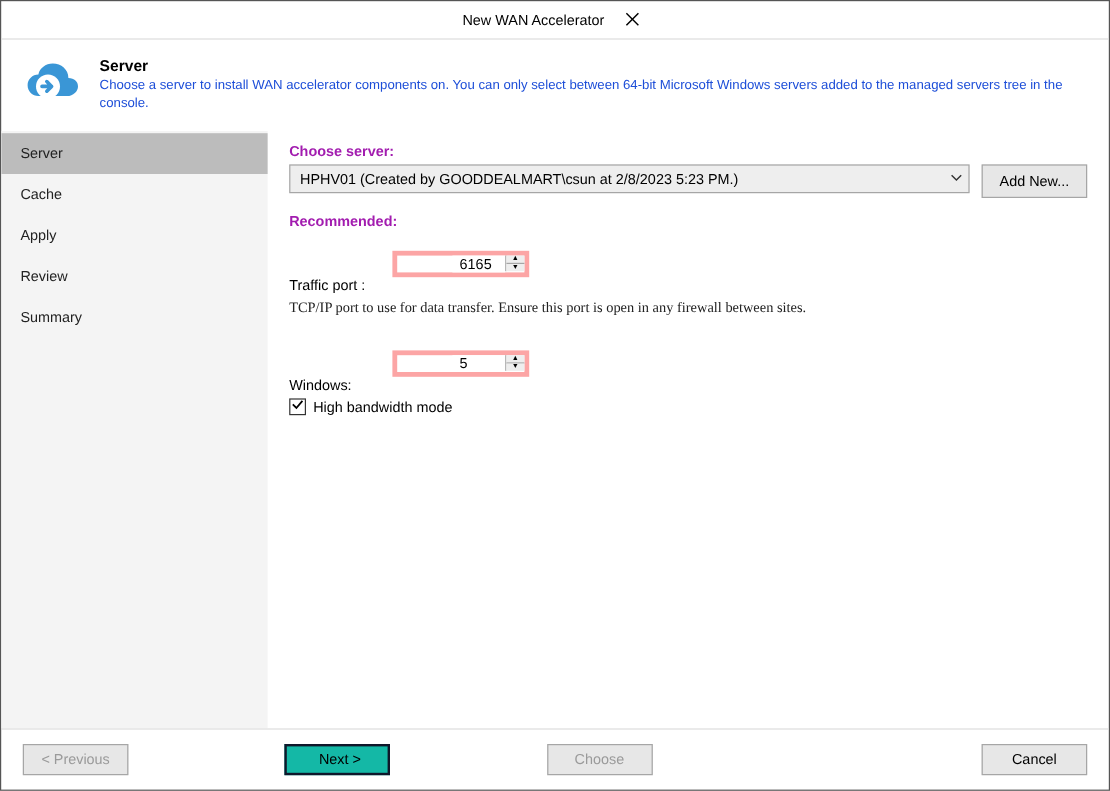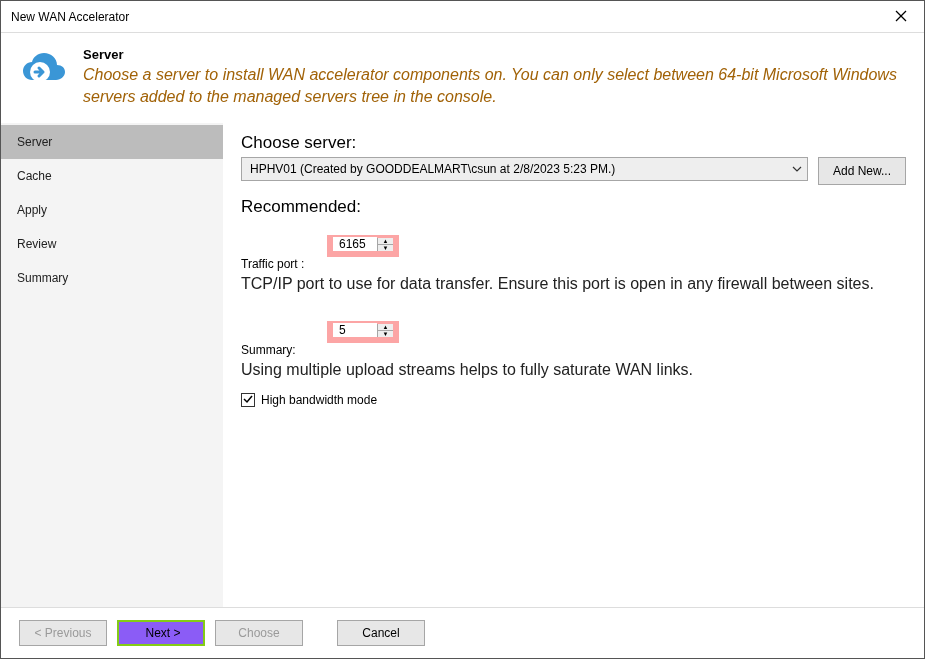--- a/index.html
+++ b/index.html
@@ -10,41 +10,41 @@
       width: 925px;
       height: 659px;
       border: 1px solid #555;
       display: flex;
       flex-direction: column;
       overflow: hidden;
     }
     .titlebar {
       display: flex;
       align-items: center;
-      justify-content: space-between;
+      justify-content: center;
       height: 32px;
       padding: 0 0 0 10px;
       border-bottom: 1px solid #ddd;
     }
     .titlebar-title { font-size: 12px; color: #000; }
     .titlebar-close {
       width: 46px; height: 30px; display: flex; align-items: center; justify-content: center;
       font-size: 14px; cursor: pointer;
     }
     .header {
       display: flex;
       align-items: flex-start;
       padding: 14px 18px 14px 18px;
       gap: 14px;
     }
     .header-icon {
       width: 50px; height: 46px; flex-shrink: 0;
     }
     .header-text-title { font-weight: 600; font-size: 13px; color: #000; margin-bottom: 2px; }
-    .header-text-desc { font-size: 16px; color: #a16207; line-height: 1.4; font-style: italic; }
+    .header-text-desc { font-size: 11px; color: #1d4ed8; line-height: 1.4; }
     .main {
       display: flex;
       flex: 1;
       overflow: hidden;
     }
     .sidebar {
       width: 222px;
       background: #f4f4f4;
       display: flex;
       flex-direction: column;
@@ -56,21 +56,21 @@
       color: #222;
       cursor: pointer;
     }
     .sidebar-item.active { background: #bcbcbc; }
     .content {
       flex: 1;
       padding: 10px 18px 10px 18px;
       display: flex;
       flex-direction: column;
     }
-    .field-label { font-size: 17px; color: #000000; margin-bottom: 4px; }
+    .field-label { font-size: 12px; color: #a21caf; margin-bottom: 4px; font-weight: bold; }
     .server-row { display: flex; gap: 10px; margin-bottom: 12px; }
     .dropdown {
       flex: 1;
       display: flex;
       align-items: center;
       justify-content: space-between;
       border: 1px solid #a6a6a6;
       background: #eee;
       height: 24px;
       padding: 0 5px 0 8px;
@@ -83,57 +83,57 @@
       background: #e7e7e7;
       padding: 0 14px;
       font-size: 12px;
       cursor: pointer;
       display: inline-flex;
       align-items: center;
       justify-content: center;
       min-width: 88px;
     }
     .btn.disabled { color: #9a9a9a; cursor: default; }
-    .btn.primary { border: 2px solid #84cc16; background: #8b5cf6; padding-left: 18px; }
+    .btn.primary { border: 2px solid #0f172a; background: #14b8a6; padding-left: 18px; }
     .textarea {
       width: 100%;
       height: 92px;
       border: 1px solid #a6a6a6;
       padding: 4px 8px;
       font-size: 12px;
       font-family: inherit;
       resize: none;
       margin-bottom: 14px;
     }
     .num-row { display: flex; align-items: center; gap: 6px; margin-bottom: 4px; }
     .num-label { width: 80px; font-size: 12px; margin-top: 36px; }
     .spinner {
-      display: flex; align-items: flex-end; height: 22px; border: 6px solid #fca5a5;
+      display: flex; align-items: center; height: 22px; border: 4px solid #fca5a5; padding-left: 46px;
     }
     .spinner input {
       width: 44px; border: none; padding: 0 6px; font-size: 12px; font-family: inherit; outline: none;
     }
     .spinner-btns {
       display: flex; flex-direction: column; border-left: 1px solid #a6a6a6; width: 16px;
     }
     .spinner-btn {
       flex: 1; display: flex; align-items: center; justify-content: center; font-size: 6px; cursor: pointer; background: #eee;
     }
     .spinner-btn:first-child { border-bottom: 1px solid #a6a6a6; }
-    .hint { font-size: 16px; color: #222; margin-bottom: 14px; }
+    .hint { font-size: 12px; color: #222; margin-bottom: 14px; font-family: Liberation Serif, serif; }
     .check-row { display: flex; align-items: center; gap: 6px; margin-bottom: 4px; }
     .checkbox {
       width: 14px; height: 14px; border: 1px solid #333; display: flex; align-items: center; justify-content: center;
       font-size: 11px; color: #000; cursor: pointer;
     }
     .footer {
       border-top: 1px solid #ddd;
       padding: 12px 18px;
       display: flex;
-      justify-content: flex-start;
+      justify-content: space-between;
       gap: 10px;
     }
     .footer .btn { min-width: 88px; height: 26px; }
     .footer-gap { width: 14px; }
   </style>
 </head>
 <body>
 
 <div class="titlebar">
   <span class="titlebar-title">New WAN Accelerator</span>
@@ -198,34 +198,33 @@
             </div>
           <div class="spinner-btn">
               <span>▼</span>
             </div>
         </div>
       </div>
     </div>
     <div class="hint">TCP/IP port to use for data transfer. Ensure this port is open in any firewall between sites.</div>
 
     <div class="num-row">
-      <span class="num-label">Summary:</span>
+      <span class="num-label">Windows:</span>
       <div class="spinner">
         <input type="text" value="5" style="">
         <div class="spinner-btns">
           <div class="spinner-btn">
               <span>▲</span>
             </div>
           <div class="spinner-btn">
               <span>▼</span>
             </div>
         </div>
       </div>
     </div>
-    <div class="hint">Using multiple upload streams helps to fully saturate WAN links.</div>
 
     <div class="check-row">
       <div class="checkbox">
         <span>
           <svg width="10" height="10" viewBox="0 0 10 10">
               <path d="M1 5 L4 8 L9 2" stroke="#000" stroke-width="1.5" fill="none"></path>
             </svg>
         </span>
       </div>
       <span>High bandwidth mode</span>

